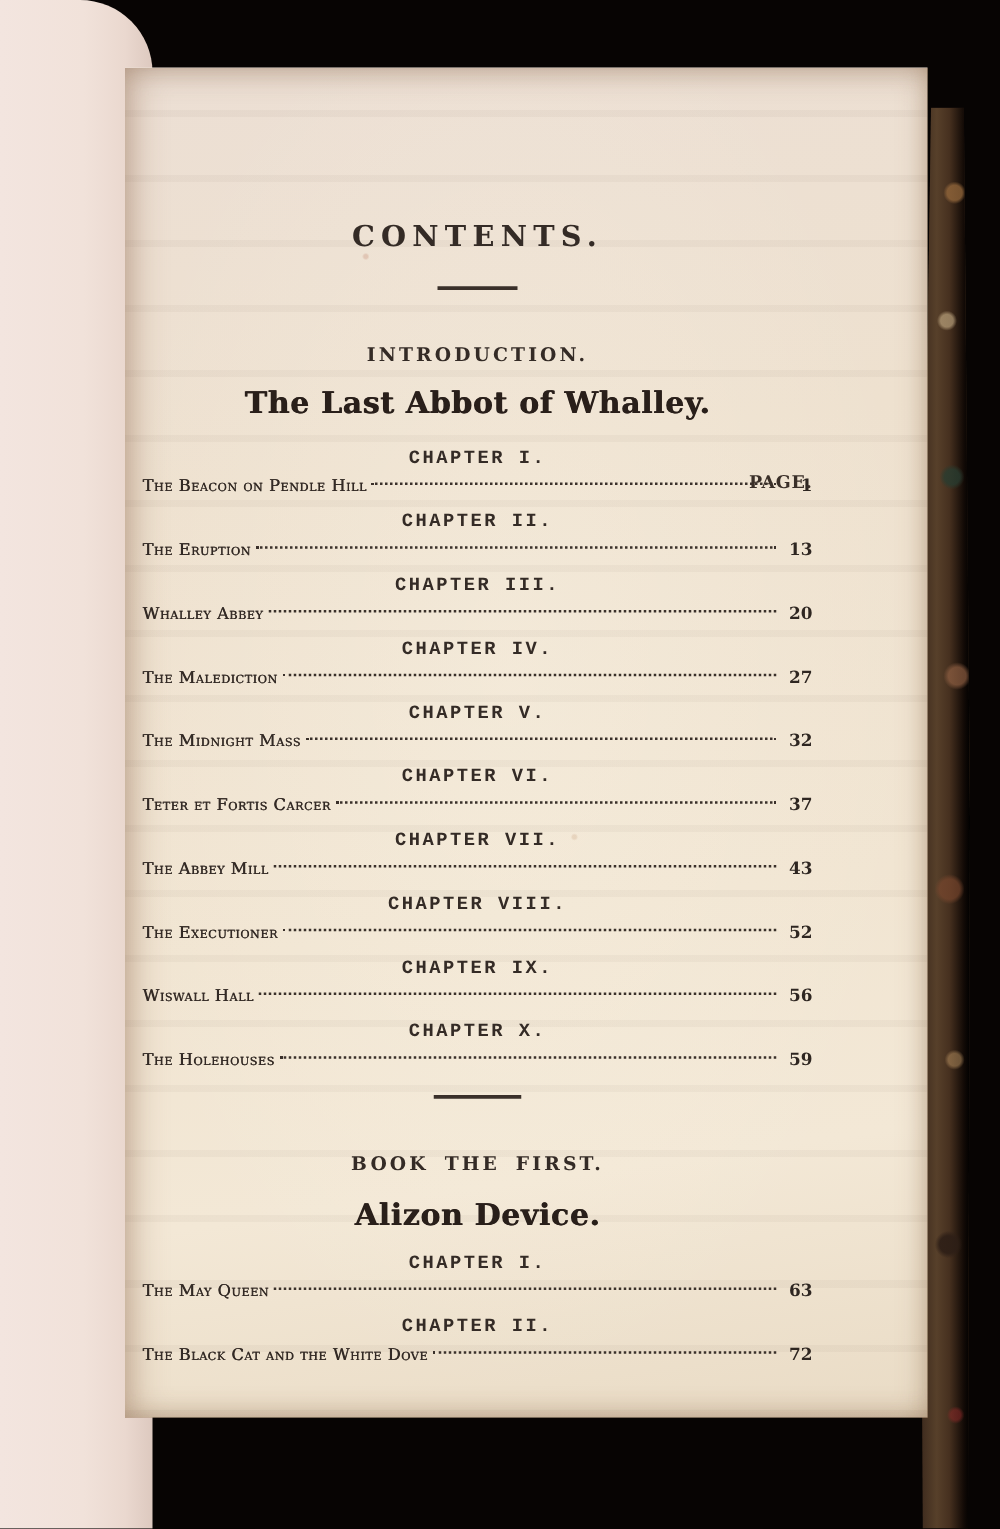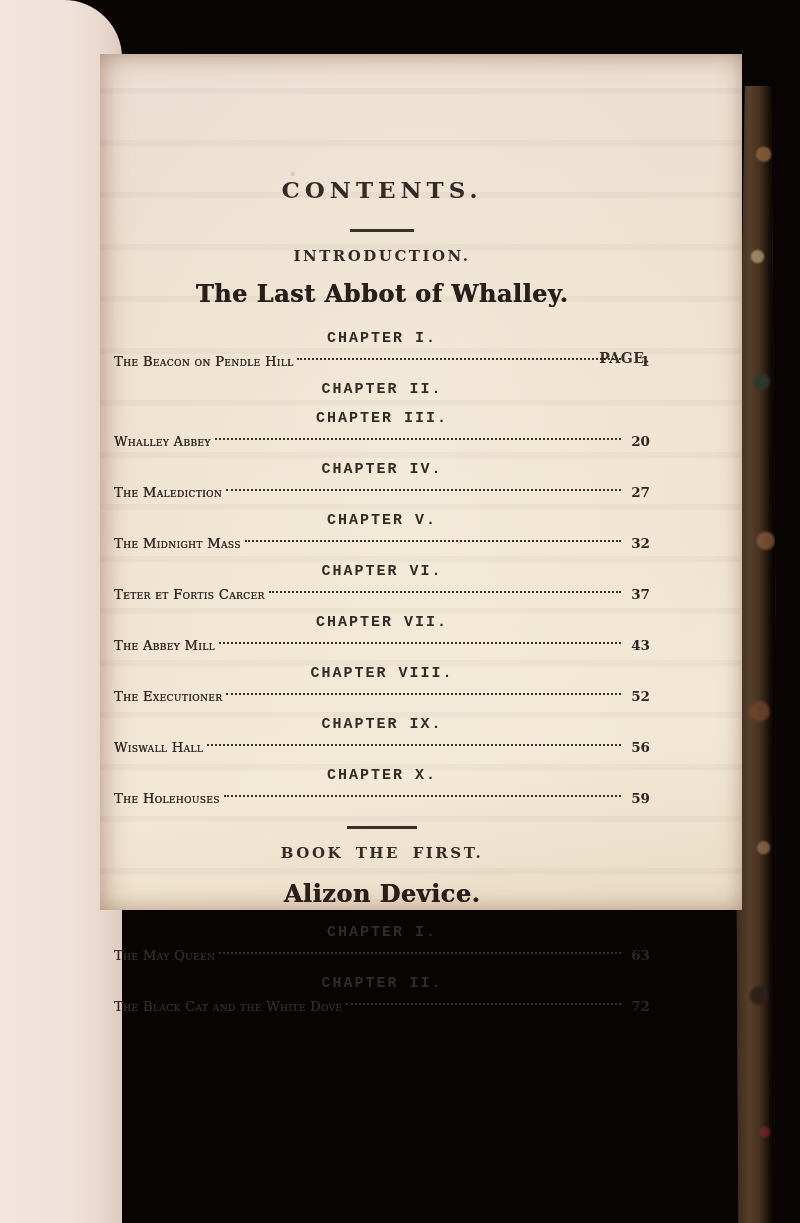--- a/index.html
+++ b/index.html
@@ -44,21 +44,21 @@
       linear-gradient(to right, #3a281c 0%, #57402a 35%, #46301f 60%, #120a06 88%, #000 100%),
       linear-gradient(to bottom, #241710 0%, #4c3520 12%, #2c1d13 30%, #553b24 48%, #33221a 64%, #51341e 82%, #1b110b 100%);
     clip-path: polygon(24% 0%, 88% 0%, 100% 50%, 96% 100%, 8% 100%, 2% 55%);
   }
 
   
   .book-page {
     position: absolute;
     left: 100px; top: 54px;
     width: 642px;
-    height: 856px;
+    height: 1080px;
     z-index: 2;
     background:
       radial-gradient(circle at 30% 14%, rgba(165,70,40,.18) 0 1.5px, transparent 3px),
       radial-gradient(circle at 56% 57%, rgba(160,90,40,.14) 0 1.5px, transparent 3px),
       radial-gradient(ellipse at 48% 45%, rgba(255,252,240,.25) 0%, transparent 70%),
       linear-gradient(172deg, #ecdfd4 0%, #eee1cf 30%, #f1e5d2 62%, #f3e8d6 80%, #e9dbc5 100%);
     box-shadow:
       inset 16px 0 26px -8px rgba(150,110,88,.38),
       inset -10px 0 24px -10px rgba(130,95,60,.35),
       inset 0 14px 26px -12px rgba(120,85,60,.30),
@@ -97,21 +97,21 @@
 
   .rule {
     height: 3px;
     background: #3a302a;
     border: none;
   }
   .rule-1 { width: 64px; margin: 28px auto 0; }
   .rule-2 { width: 70px; margin: 20px auto 0; }
 
   .section-heading {
-    margin-top: 16px;
+    margin-top: 44px;
     font-size: 15px;
     line-height: 16px;
     font-weight: bold;
     letter-spacing: 2.5px;
     word-spacing: 5px;
     text-align: center;
     color: #342b26;
   }
   .section-2 .section-heading { }
 
@@ -214,20 +214,25 @@
             <div class="chapter-heading">CHAPTER I.</div>
             <div class="toc-entry">
               <span class="entry-title">The Beacon on Pendle Hill</span>
               <span class="dot-leader"></span>
               <span class="entry-page">1</span>
             </div>
           </div>
 
           <div class="chapter-block">
             <div class="chapter-heading">CHAPTER II.</div>
+            <div class="toc-entry">
+              <span class="entry-title">The Eruption</span>
+              <span class="dot-leader"></span>
+              <span class="entry-page">13</span>
+            </div>
           </div>
 
           <div class="chapter-block">
             <div class="chapter-heading">CHAPTER III.</div>
             <div class="toc-entry">
               <span class="entry-title">Whalley Abbey</span>
               <span class="dot-leader"></span>
               <span class="entry-page">20</span>
             </div>
           </div>

